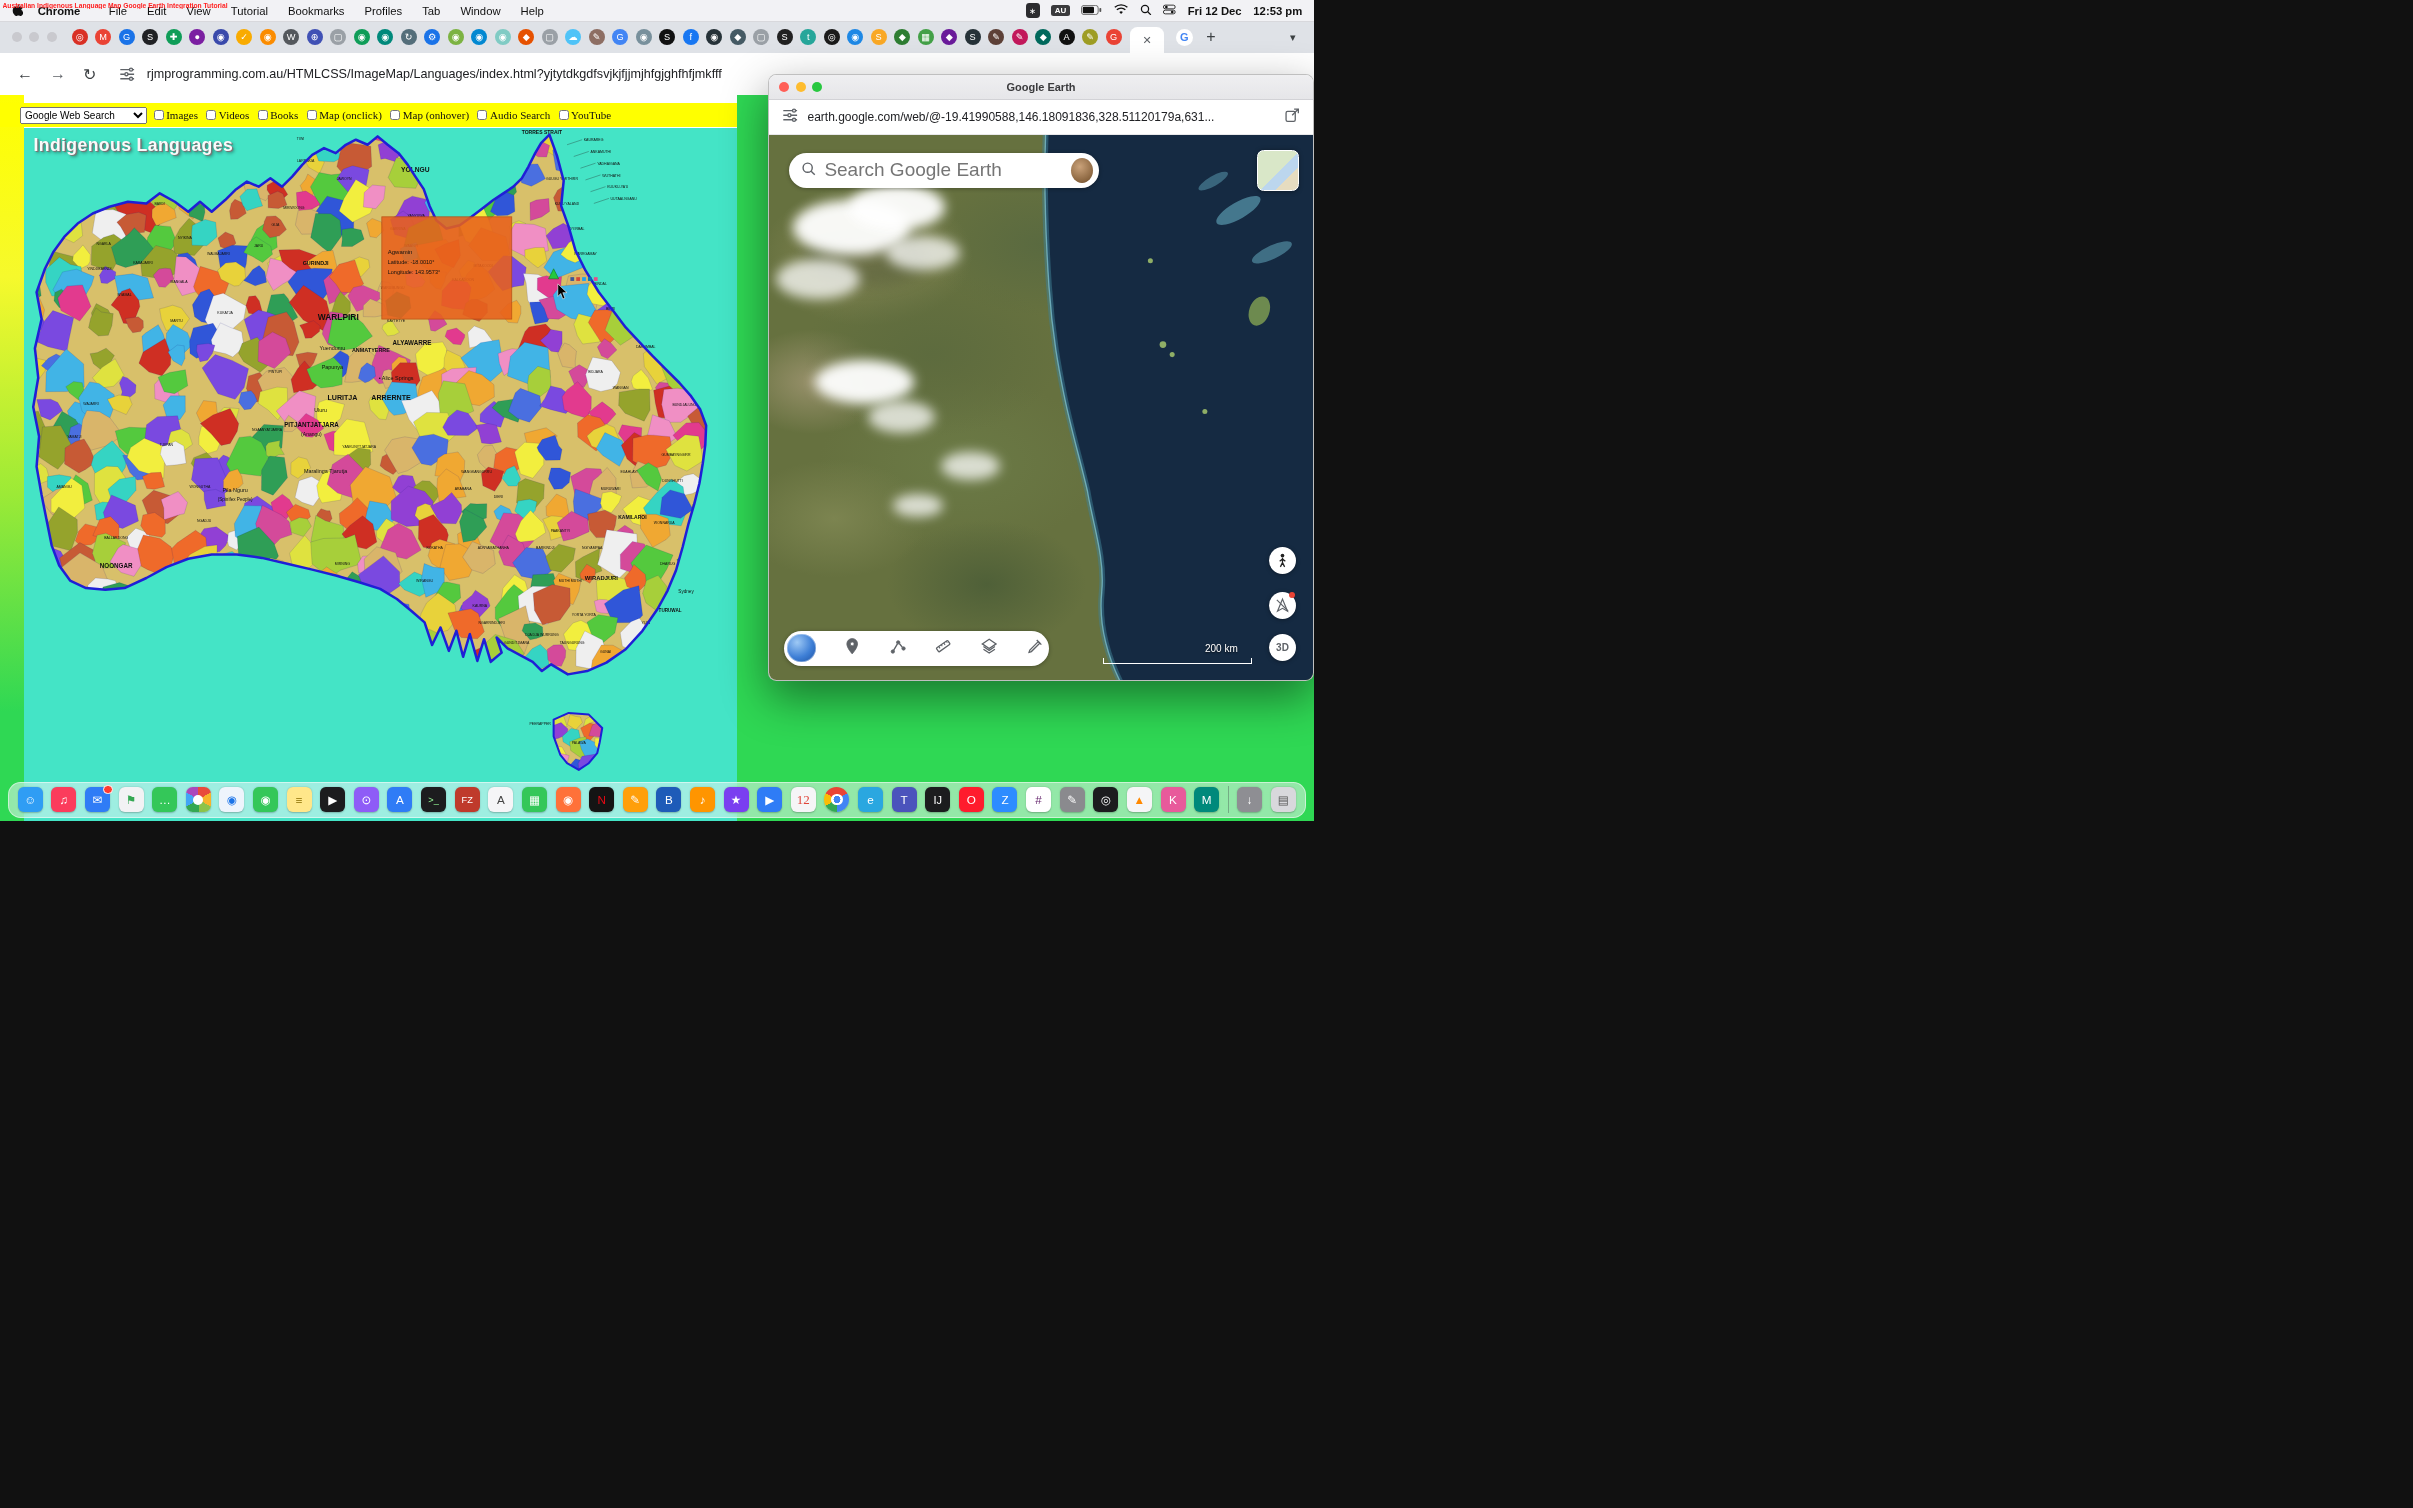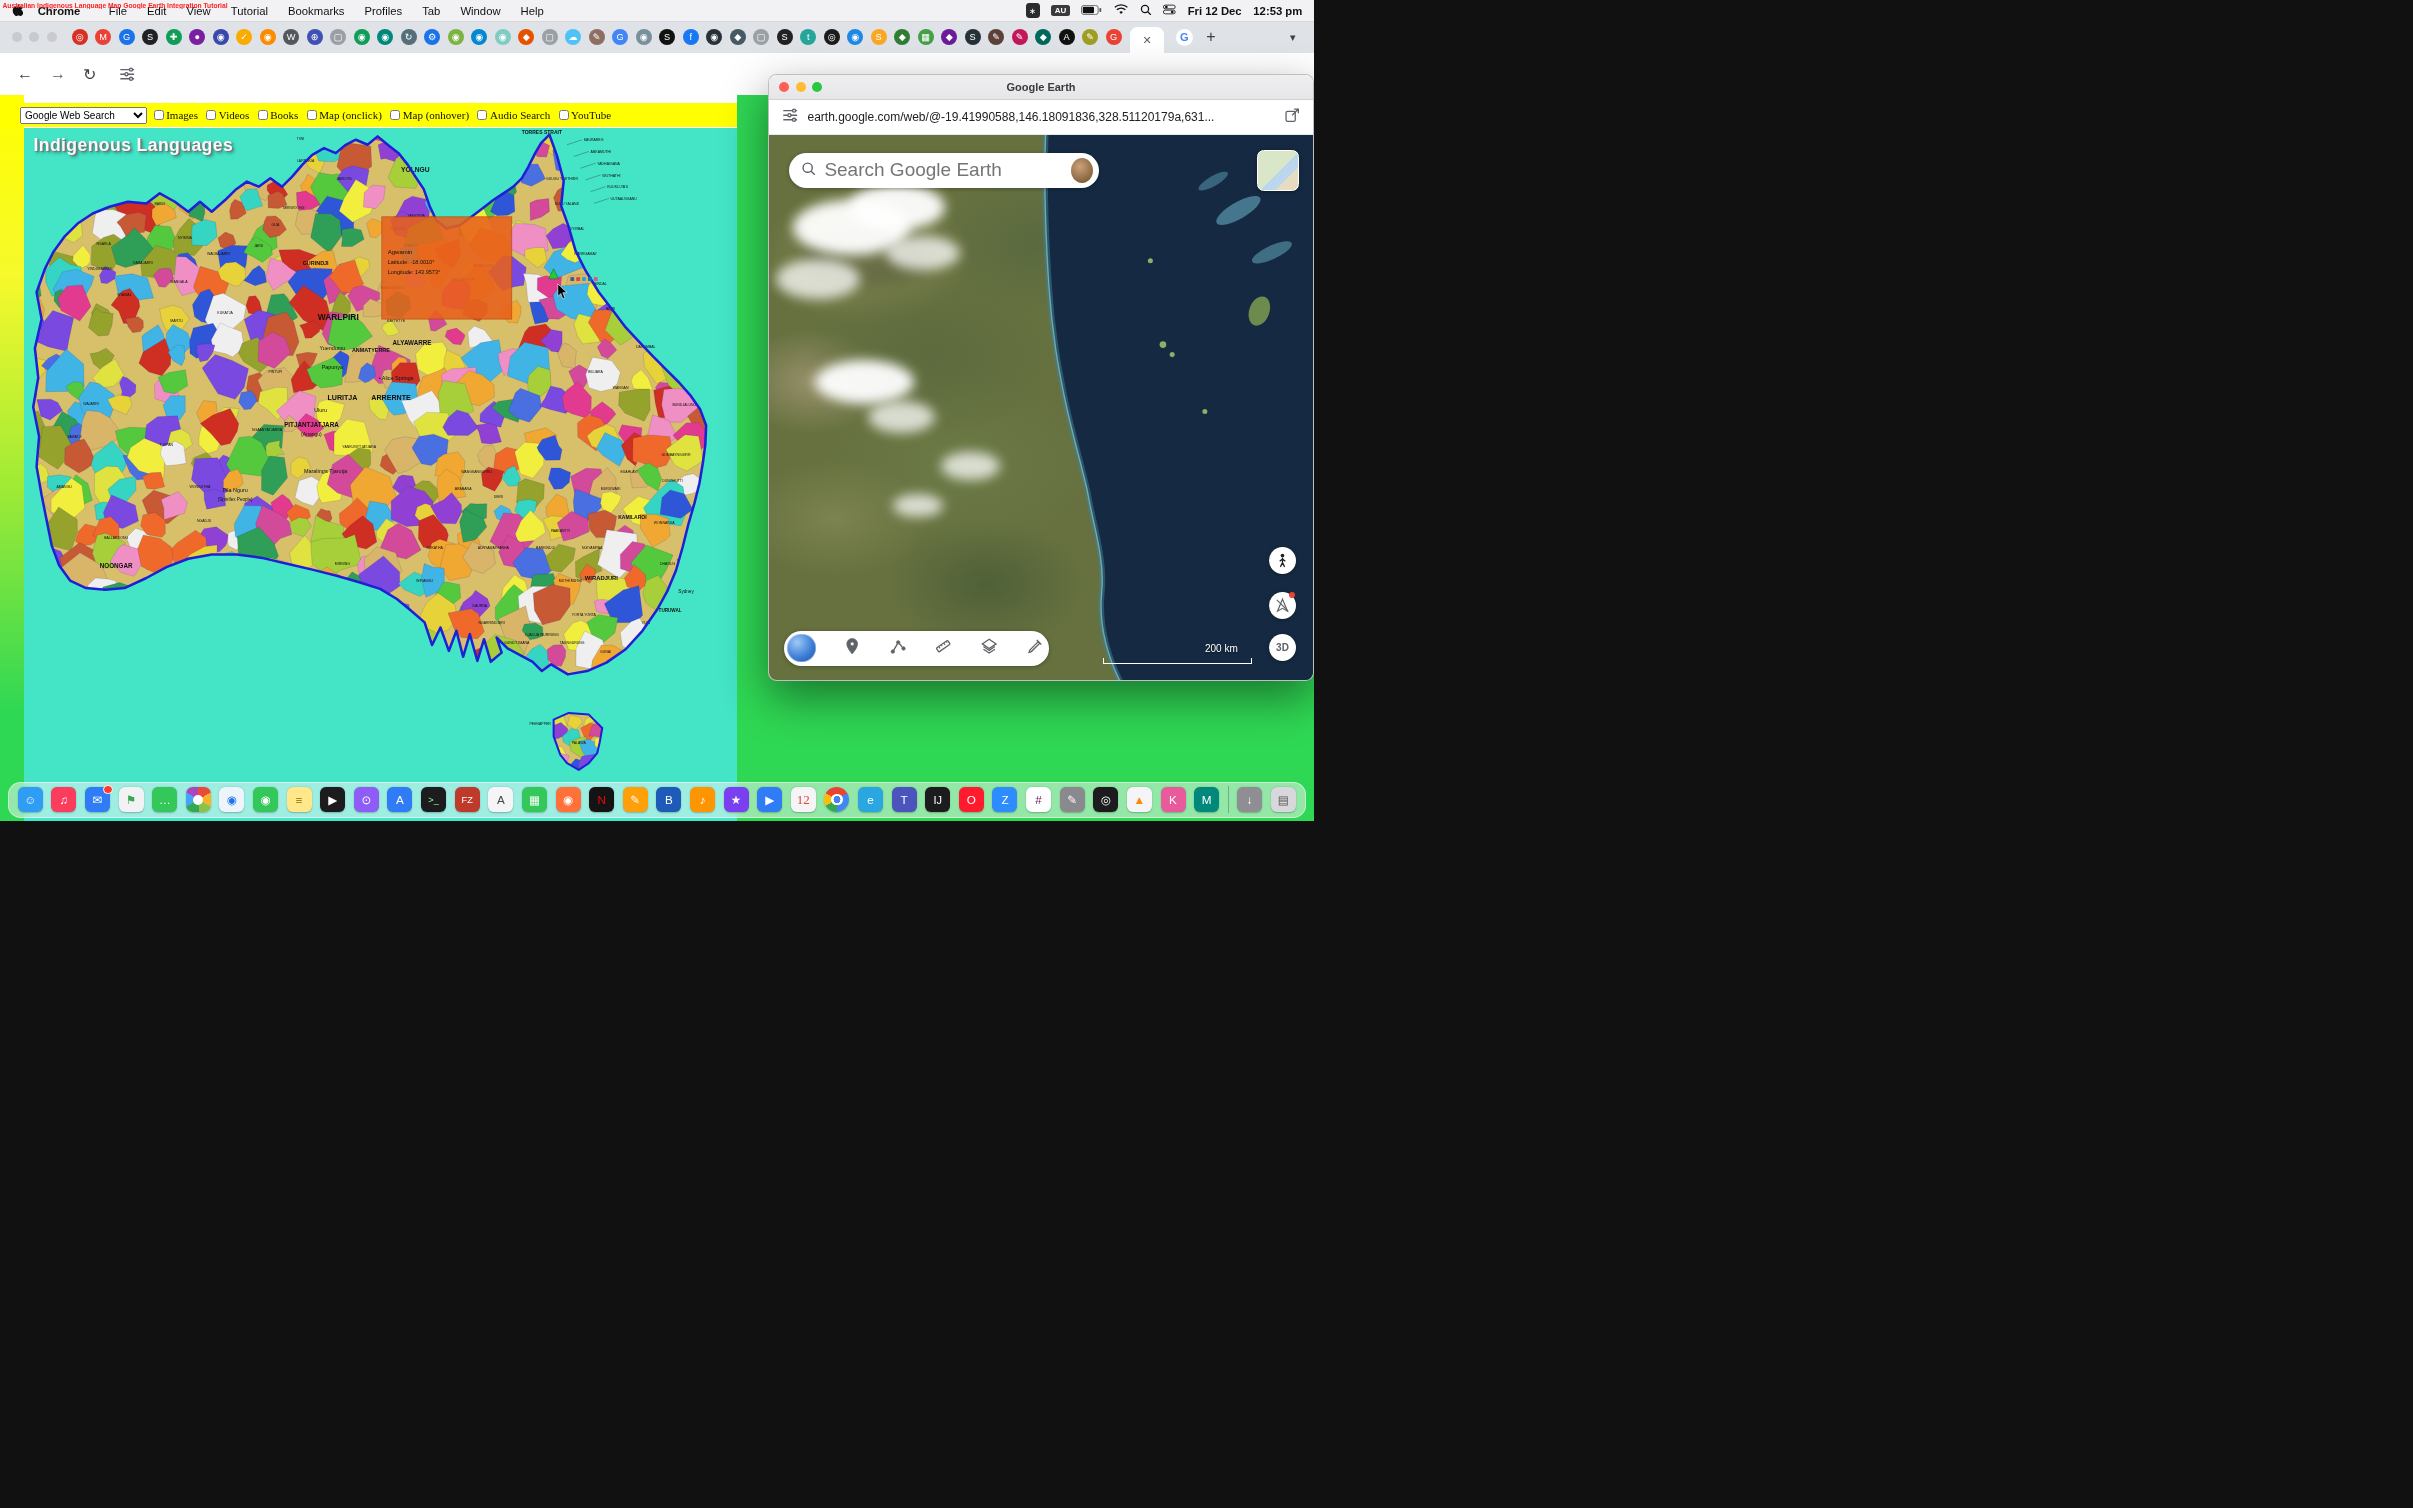--- a/index.html
+++ b/index.html
@@ -264,20 +264,21 @@
       <span class="nav-ic fwd">→</span>
       <span class="nav-ic">↻</span>
       <span class="tune-wrap">
         <svg class="ge-ic" viewBox="0 0 24 24" fill="none">
             <path d="M3 6h12M19 6h2M3 12h6M13 12h8M3 18h12M19 18h2" stroke-width="1.8"></path>
             <circle cx="17" cy="6" r="2" stroke-width="1.8"></circle>
             <circle cx="11" cy="12" r="2" stroke-width="1.8"></circle>
             <circle cx="17" cy="18" r="2" stroke-width="1.8"></circle>
           </svg>
       </span>
+      <span class="url">rjmprogramming.com.au/HTMLCSS/ImageMap/Languages/index.html?yjtytdkgdfsvjkjfjjmjhfgjghfhfjmkfff</span>
     </div>
 
     <div class="content">
       <div class="page-left">
         <div class="left-strip"></div>
         <div class="ybar">
           <select id="engine-select"><option>Google Web Search</option></select>
           <span id="options">
               <label class="opt"><input type="checkbox" style="">Images</label>
               <label class="opt"><input type="checkbox" style="">Videos</label>

